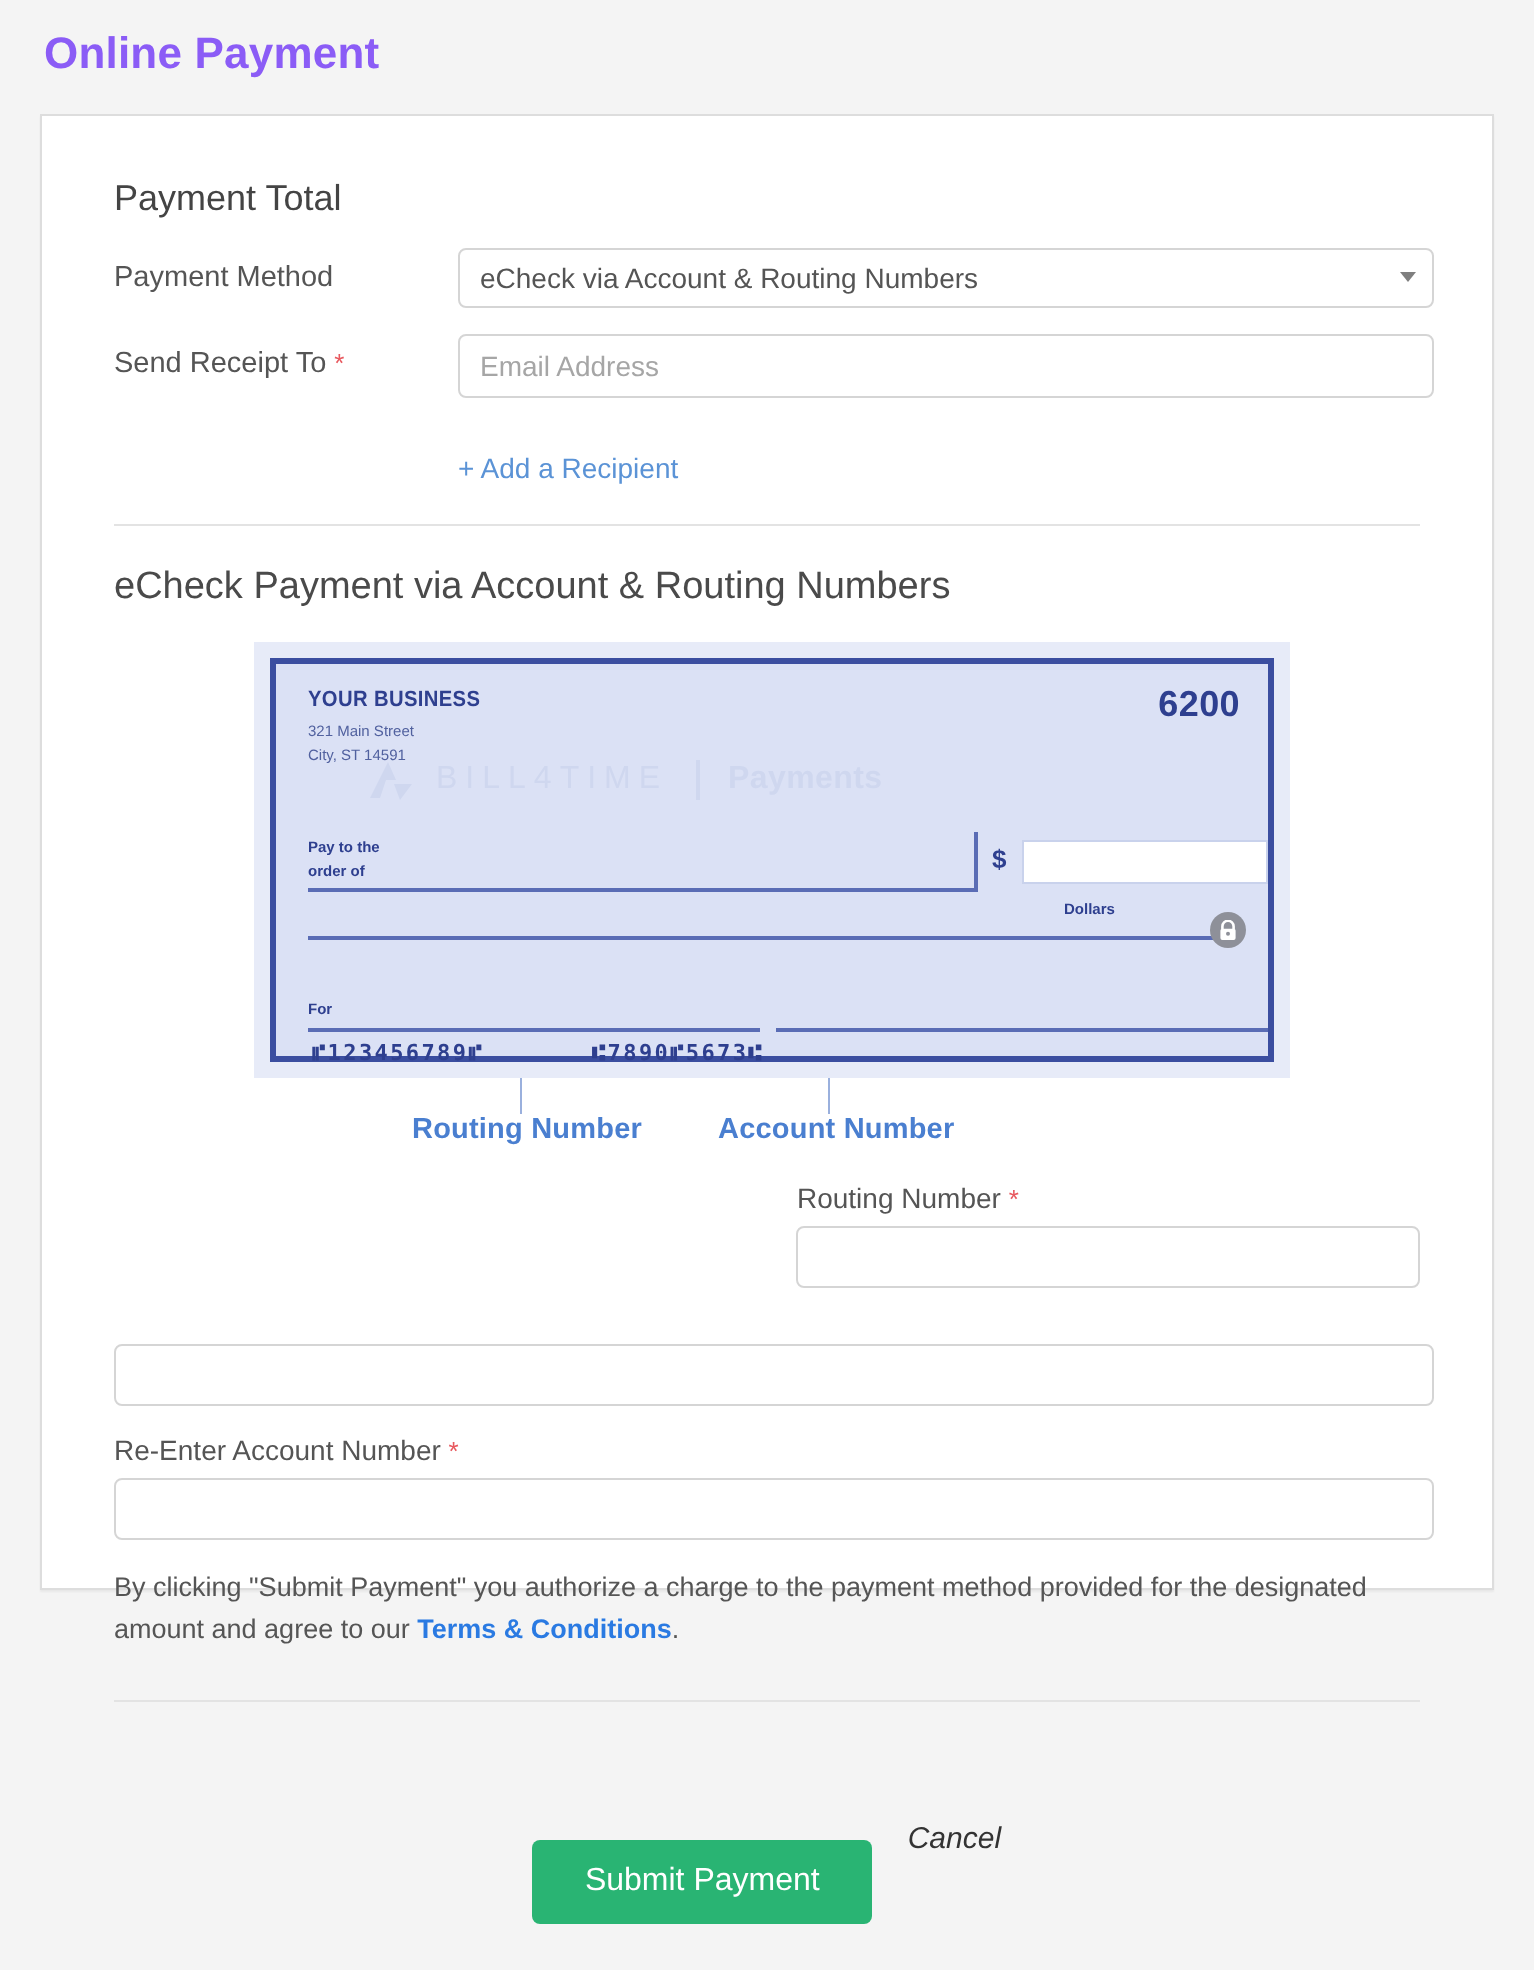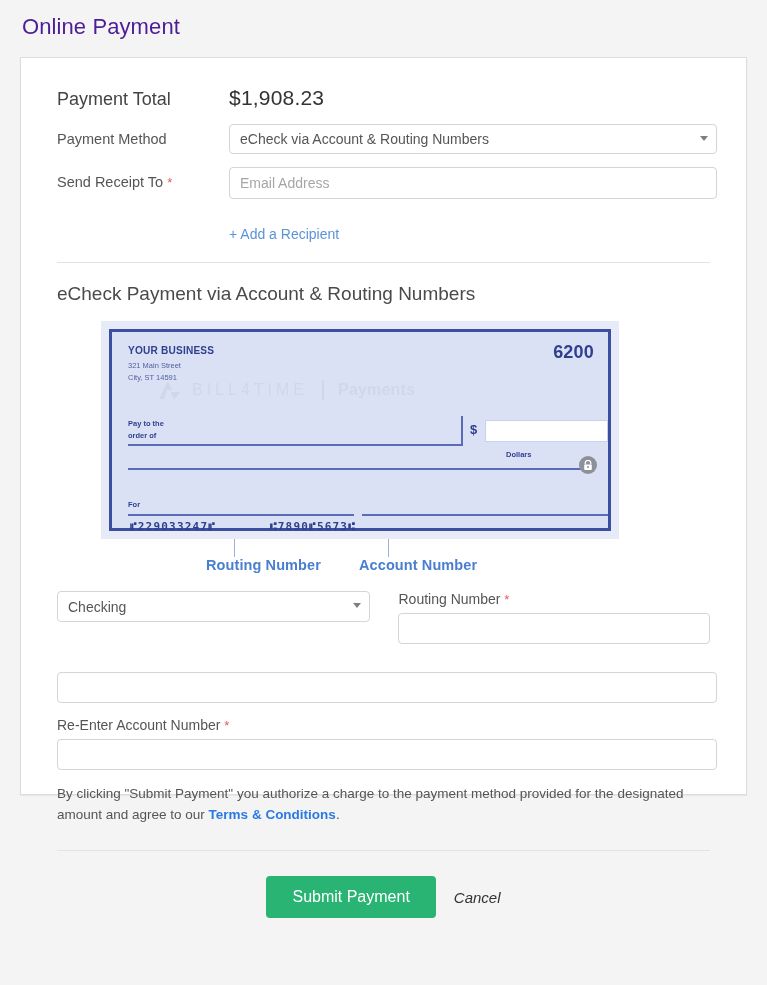--- a/index.html
+++ b/index.html
@@ -7,21 +7,21 @@
     margin: 0; padding: 0;
     width: 767px; height: 985px;
     background: #f4f4f4;
     font-family: "Liberation Sans", sans-serif;
     -webkit-font-smoothing: antialiased;
   }
   .page { width: 767px; height: 985px; position: relative; overflow: hidden; }
 
   .page-title {
     position: absolute; left: 22px; top: 14px;
-    font-size: 22px; color: #4c1d95; font-weight: 400; letter-spacing: .1px;
+    font-size: 22px; color: #8b5cf6; font-weight: 700; letter-spacing: .1px;
   }
 
   .card {
     position: absolute; left: 20px; top: 57px;
     width: 727px; height: 738px;
     background: #ffffff;
     border: 1px solid #dddddd;
     box-shadow: 0 1px 1px rgba(0,0,0,.05);
   }
 
@@ -60,21 +60,21 @@
 
   .divider { height: 1px; background: #e3e3e3; margin: 18px 36px 0 36px; }
 
   
   .sec2 { padding: 20px 36px 0 36px; }
   .sec-title { font-size: 19px; color: #4a4a4a; font-weight: 400; margin-bottom: 16px; }
 
   
   .check-outer {
     position: relative;
-    width: 518px; height: 218px; margin-left: 44px;
+    width: 518px; height: 218px; margin-left: 70px;
     background: #e7ebf8; padding: 8px;
   }
   .check-inner {
     width: 100%; height: 100%;
     background: #dbe1f5;
     border: 3px solid #3b4ea0;
     position: relative;
   }
   .biz {
     position: absolute; left: 16px; top: 12px;
@@ -192,42 +192,40 @@
 
   .bottom-div { height: 1px; background: #e3e3e3; margin: 24px 36px 0 36px; }
   .actions {
     display: flex; align-items: center; justify-content: center;
     gap: 18px; margin-top: 25px;
   }
   .btn-submit {
     background: #29b473; color: #fff; border: none; border-radius: 4px;
     font-size: 16px; padding: 12px 26px; cursor: pointer;
     font-family: "Liberation Sans", sans-serif;
+    margin-top: 44px;
   }
   .btn-cancel {
     background: none; border: none; font-size: 15px; color: #333;
     cursor: pointer; font-family: "Liberation Sans", sans-serif; padding: 0; font-style: italic;
   }
 </style>
 </head>
 <body>
 
 <div class="page">
 
   <div class="page-title">Online Payment</div>
 
   <div class="card">
 
     <div class="top-sec">
 
       <div class="frow">
         <div class="flabel big">Payment Total</div>
-        <div class="fval">
-          <div class="amount">$1,908.23</div>
-        </div>
       </div>
 
       <div class="frow">
         <div class="flabel">Payment Method</div>
         <div class="fval">
           <div class="select-wrap">
             <select class="ctl">
               <option>eCheck via Account &amp; Routing Numbers</option>
             </select>
             <span class="caret"></span>
@@ -286,43 +284,37 @@
               <path d="M2.2 4.6 V3.2 a2.8 2.8 0 0 1 5.6 0 V4.6" stroke="#ffffff" stroke-width="1.3" fill="none"></path>
               <rect x="1.2" y="4.4" width="7.6" height="5.6" rx="1" fill="#ffffff"></rect>
               <circle cx="5" cy="6.9" r="1" fill="#8e9099"></circle>
             </svg>
           </div>
 
           <div class="for-lbl">For</div>
           <div class="for-line"></div>
           <div class="sig-line"></div>
 
-          <div class="micr">⑈229033247⑈</div>
+          <div class="micr">⑈123456789⑈</div>
           <div class="micr micr2">⑆7890⑈5673⑆</div>
         </div>
         <div class="conn c1"></div>
         <div class="conn c2"></div>
       </div>
 
       <div class="caps">
         <span class="cap r">Routing Number</span>
         <span class="cap a">Account Number</span>
       </div>
     </div>
 
     <div class="fields">
 
       <div class="field-row">
         <div class="field half-a">
-          <div class="select-wrap" style="width:100%">
-            <select class="ctl">
-              <option>Checking</option>
-            </select>
-            <span class="caret"></span>
-          </div>
         </div>
 
         <div class="field half-b">
           <label class="lab">
             <span>Routing Number</span>
             <span class="req">*</span>
           </label>
           <input class="ctl" type="text" style="">
         </div>
       </div>

